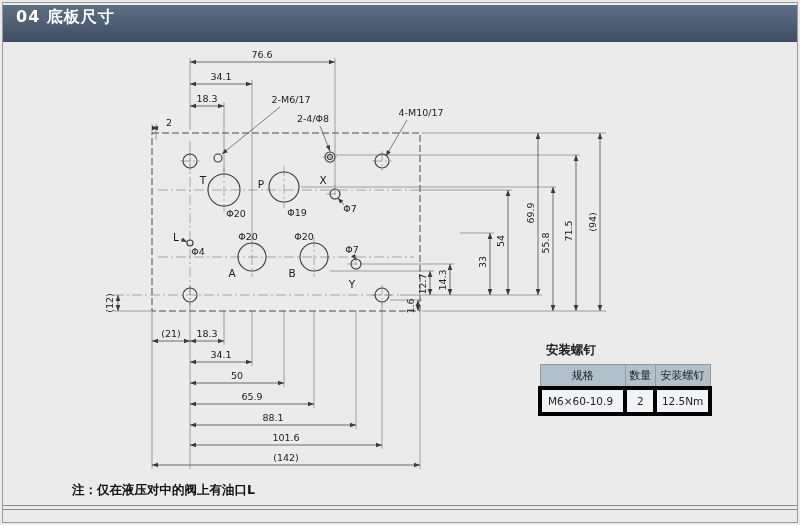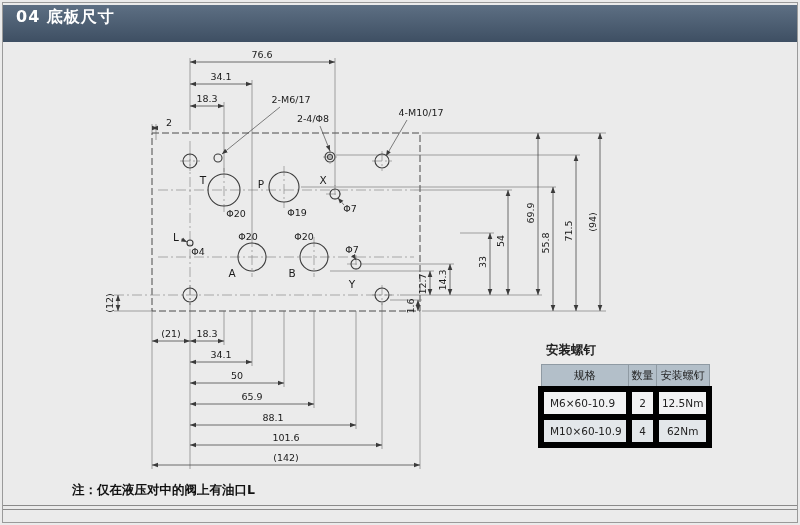--- a/index.html
+++ b/index.html
@@ -15,21 +15,21 @@
   .ext{stroke:#6a6a6a;stroke-width:0.6;fill:none;}
   .dim{stroke:#4a4a4a;stroke-width:0.8;fill:none;}
   .ldr{stroke:#4a4a4a;stroke-width:0.7;fill:none;}
   .hole{stroke:#3a3a3a;stroke-width:1.1;fill:none;}
   text.lbl{font-size:9.5px;fill:#1a1a1a;}
   text.plbl{font-size:10.5px;fill:#1a1a1a;}
   .screw-panel{position:absolute;left:538px;top:342px;width:176px;}
   .screw-title{font-size:12.5px;font-weight:bold;color:#222;margin:0 0 5px 8px;}
   table.screws{border-collapse:collapse;width:174px;font-size:10.5px;color:#222;padding-left:44px;}
   table.screws th{background:#b3bfc9;border:1px solid #8f9aa3;font-weight:normal;font-size:11px;padding:3px 2px;}
-  table.screws td{border:6px solid #000000;padding:5px 2px;text-align:center;background:#f2f3f4;}
+  table.screws td{border:4px solid #000000;padding:5px 2px;text-align:center;background:#f2f3f4;}
   table.screws tr.alt td{background:#e3e7ea;}
   table.screws td.spec{text-align:left;padding-left:6px;}
   .note{position:absolute;left:72px;top:482px;font-size:12.5px;font-weight:600;color:#111;}
   .footer-line{position:absolute;left:3px;right:3px;height:0;border-top:1px solid #8a8a8a;}
 </style>
 </head>
 <body>
 
 <div class="page">
   <div class="header-bar">
@@ -214,25 +214,20 @@
           <th>数量</th>
           <th>安装螺钉</th>
         </tr>
       </thead>
       <tbody>
         <tr>
           <td class="spec">M6×60-10.9</td>
           <td>2</td>
           <td>12.5Nm</td>
         </tr>
-        <tr class="alt">
-          <td class="spec">M10×60-10.9</td>
-          <td>4</td>
-          <td>62Nm</td>
-        </tr>
       </tbody>
     </table>
   </div>
 
   <div class="note">注：仅在液压对中的阀上有油口L</div>
 
   <div class="footer-line" style="top:505px;"></div>
   <div class="footer-line" style="top:509px;"></div>
   <div class="frame"></div>
 </div>

